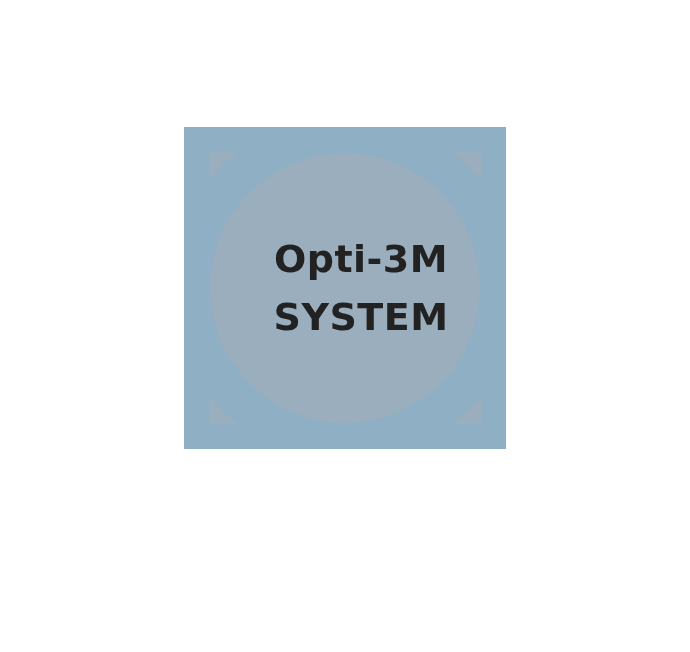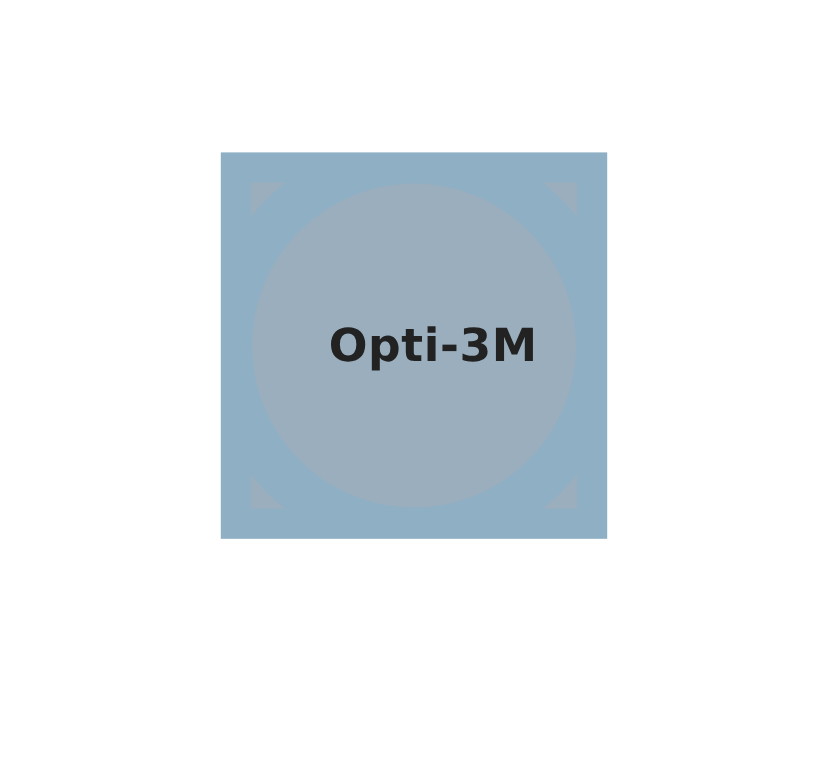--- a/index.html
+++ b/index.html
@@ -43,14 +43,15 @@
 </head>
 <body style="background: rgb(255, 255, 255);">
 
 <div class="badge" style="--outer:#8eafc4; --inner:#9aaebd; --text:#222222;">
   <div class="inner">
     <div class="circle"></div>
     <div class="ring"></div>
   </div>
   <div class="label">
     <span>Opti-3M</span>
+    <span>SYSTEM</span>
   </div>
 </div>
 
 </body></html>

